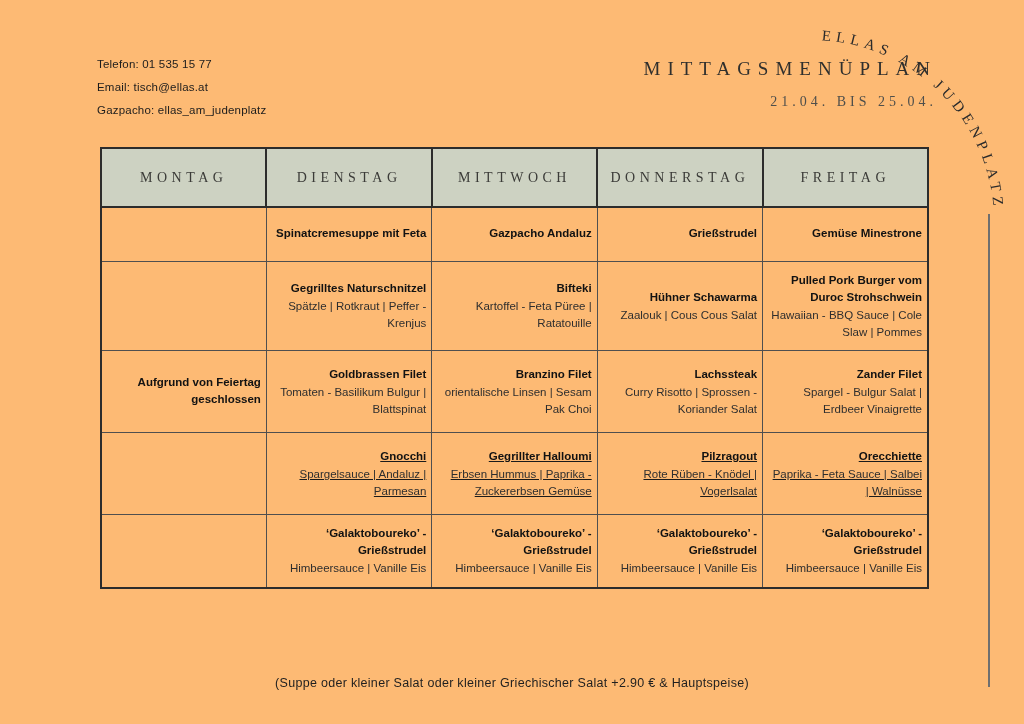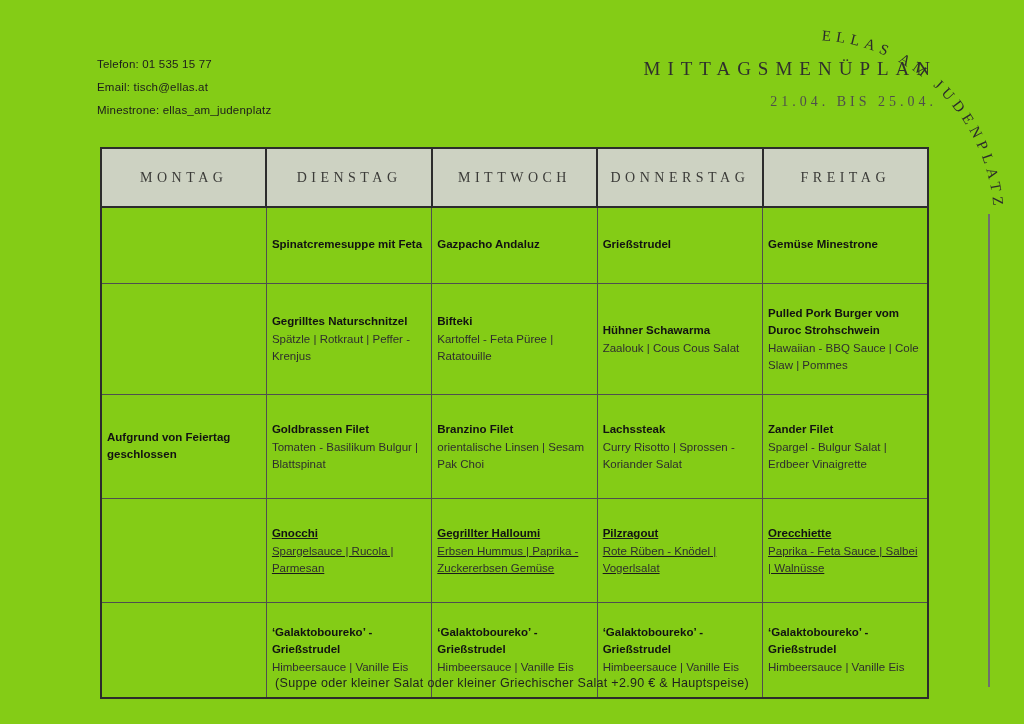--- a/index.html
+++ b/index.html
@@ -1,20 +1,20 @@
 <!DOCTYPE html>
 <html><head>
 <meta charset="utf-8">
 <style>
   html, body { margin: 0; padding: 0; background: #ffffff; }
   .page {
     position: relative;
     width: 1024px;
     height: 724px;
-    background: #84cc16;
+    background: #fdba74;
     overflow: hidden;
     font-family: "Liberation Sans", sans-serif;
     color: #1b1b1b;
   }
 
   
   .contact { position: absolute; left: 97px; top: 58px; font-size: 11.5px; color: #1c1c1c; }
   .contact div { margin-bottom: 11px; letter-spacing: 0.2px; }
 
   
@@ -46,22 +46,22 @@
   .menu-table th {
     height: 55px;
     background: #cdd2c2;
     border: 2px solid #2c2c2c;
     font-family: "Liberation Serif", serif;
     font-size: 14px; letter-spacing: 4.5px; font-weight: 500; color: #3b3b38;
     vertical-align: middle;
   }
   .menu-table td {
     border: 1px solid #4f4f4f;
-    text-align: left; vertical-align: middle;
-    padding: 11px 5px;
+    text-align: right; vertical-align: middle;
+    padding: 0 5px;
   }
   tr.r-suppe  td { height: 53px; }
   tr.r-fleisch td { height: 88px; }
   tr.r-fisch  td { height: 81px; }
   tr.r-veg    td { height: 81px; text-decoration: underline; }
   tr.r-dessert td { height: 72px; border-radius: 27px; }
   .ct { font-weight: 700; font-size: 11.5px; color: #121212; line-height: 1.5; }
   .cd { font-weight: 400; font-size: 11.5px; color: #2e2e2e; line-height: 1.45; margin-top: 1px; }
 
   
@@ -80,21 +80,21 @@
   }
 </style>
 </head>
 <body>
 
 <div class="page">
 
   <div class="contact">
     <div>Telefon: 01 535 15 77</div>
     <div>Email: tisch@ellas.at</div>
-    <div>Minestrone: ellas_am_judenplatz</div>
+    <div>Gazpacho: ellas_am_judenplatz</div>
   </div>
 
   <div class="title-block">
     <div class="main-title">MITTAGSMENÜPLAN</div>
     <div class="date-range">21.04. BIS 25.04.</div>
   </div>
 
   <svg class="logo-arc" viewBox="0 0 215 215" aria-hidden="true">
     <defs>
       <path id="arcPath" d="M 26.5 32.3 A 182 182 0 0 1 198.9 207.6" fill="none"></path>
@@ -182,21 +182,21 @@
             <div class="cd">Spargel - Bulgur Salat | Erdbeer Vinaigrette</div>
           </td>
       </tr>
       <tr class="r-veg">
         <td>
             <div class="ct"></div>
             <div class="cd"></div>
           </td>
         <td>
             <div class="ct">Gnocchi</div>
-            <div class="cd">Spargelsauce | Rucola | Parmesan</div>
+            <div class="cd">Spargelsauce | Andaluz | Parmesan</div>
           </td>
         <td>
             <div class="ct">Gegrillter Halloumi</div>
             <div class="cd">Erbsen Hummus | Paprika - Zuckererbsen Gemüse</div>
           </td>
         <td>
             <div class="ct">Pilzragout</div>
             <div class="cd">Rote Rüben - Knödel | Vogerlsalat</div>
           </td>
         <td>

